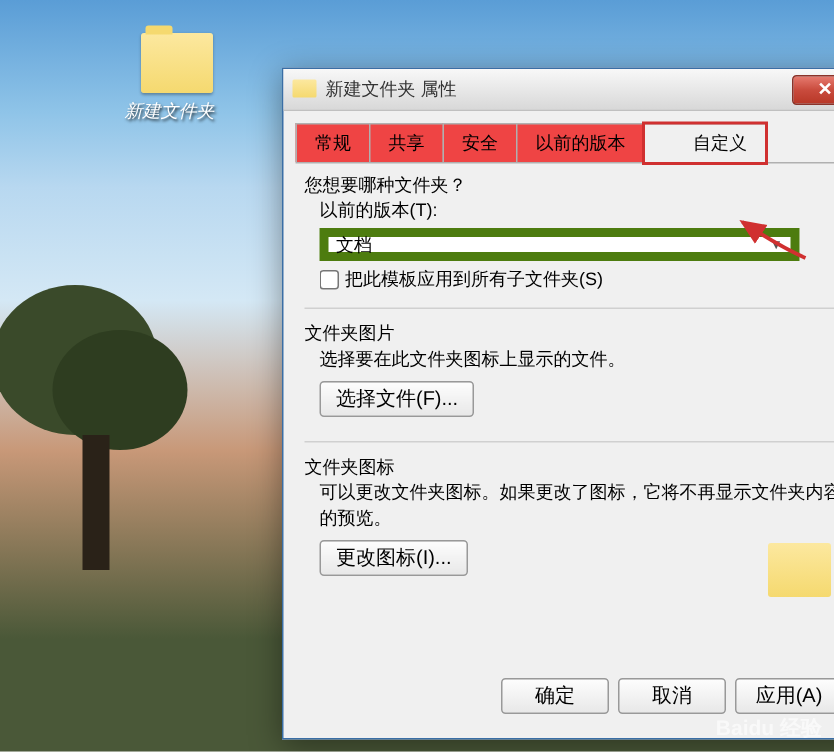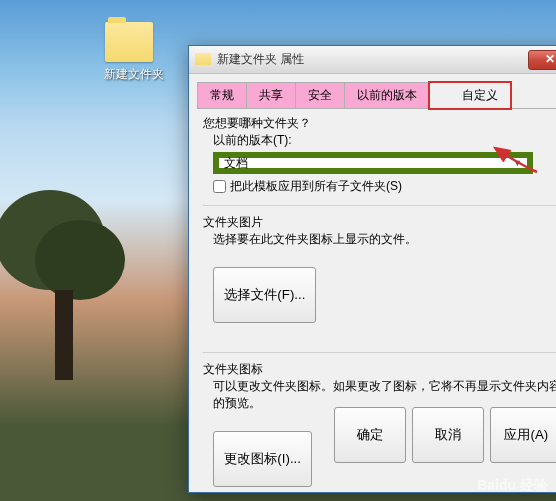--- a/index.html
+++ b/index.html
@@ -11,22 +11,22 @@
   position: relative;
   overflow: hidden;
 }
 .desktop-bg {
   position: absolute; inset: 0;
 }
 .tree {
   position: absolute; left: 0; top: 180px; width: 140px; height: 200px;
 }
 .desktop-icon {
-  position: absolute; left: 94px; top: 22px; width: 70px;
-  text-align: right; cursor: pointer;
+  position: absolute; left: 83px; top: 22px; width: 70px;
+  text-align: left; cursor: pointer; font-style: italic;
 }
 .folder-icon {
   width: 48px; height: 40px; margin: 0 auto 4px;
   background: linear-gradient(to bottom, #fce89f 0%, #f5d96f 100%);
   border-radius: 2px;
   position: relative;
   box-shadow: 0 1px 2px rgba(0,0,0,0.3);
 }
 .folder-icon::before {
   content: ''; position: absolute; top: -5px; left: 3px;
@@ -60,21 +60,21 @@
   border: 1px solid #8a332a; border-radius: 3px;
   color: white; text-align: center; font-weight: bold;
   line-height: 16px; cursor: pointer;
 }
 .tabs {
   display: flex; margin: 8px 8px 0 8px;
   border-bottom: 1px solid #b0b0b0;
 }
 .tab {
   padding: 4px 12px; border: 1px solid #b0b0b0;
-  background: #f9a8d4; margin-right: -1px;
+  background: #ef4444; margin-right: -1px;
   border-bottom: none; cursor: pointer;
   position: relative;
 }
 .tab.active {
   background: #f0f0f0; z-index: 1;
   border-bottom: 1px solid #f0f0f0; margin-bottom: -1px; padding-left: 32px;
 }
 .tab.highlight { outline: 2px solid #d03030; outline-offset: -1px; }
 .arrow {
   position: absolute; left: 300px; top: 98px;
@@ -87,24 +87,24 @@
   width: 320px; height: 22px;
   border: 6px solid #4d7c0f; background: white;
   display: flex; align-items: center; padding: 0 5px;
   margin: 3px 0;
 }
 .combo .val { flex: 1; }
 .combo .arr { font-size: 9px; color: #555; }
 .cb-row { display: flex; align-items: center; margin: 4px 0; }
 .cb-row input { margin-right: 4px; }
 .btn {
-  padding: 18px 10px; min-height: 22px;
+  padding: 2px 10px; min-height: 22px;
   background: linear-gradient(to bottom, #fdfdfd, #e8e8e8);
   border: 1px solid #999; border-radius: 3px;
-  cursor: pointer; margin: 19px 0; text-align: center;
+  cursor: pointer; margin: 6px 0; text-align: center;
 }
 hr.sep { border: none; border-top: 1px solid #d0d0d0; margin: 8px 0; }
 .preview-row { display: flex; align-items: flex-start; gap: 12px; }
 .preview-folder {
   width: 42px; height: 36px; margin-left: auto; margin-right: 8px;
   background: linear-gradient(to bottom, #fce89f, #f5d96f);
   border-radius: 2px; margin-top: 8px;
 }
 .footer {
   position: absolute; bottom: 10px; right: 14px;

